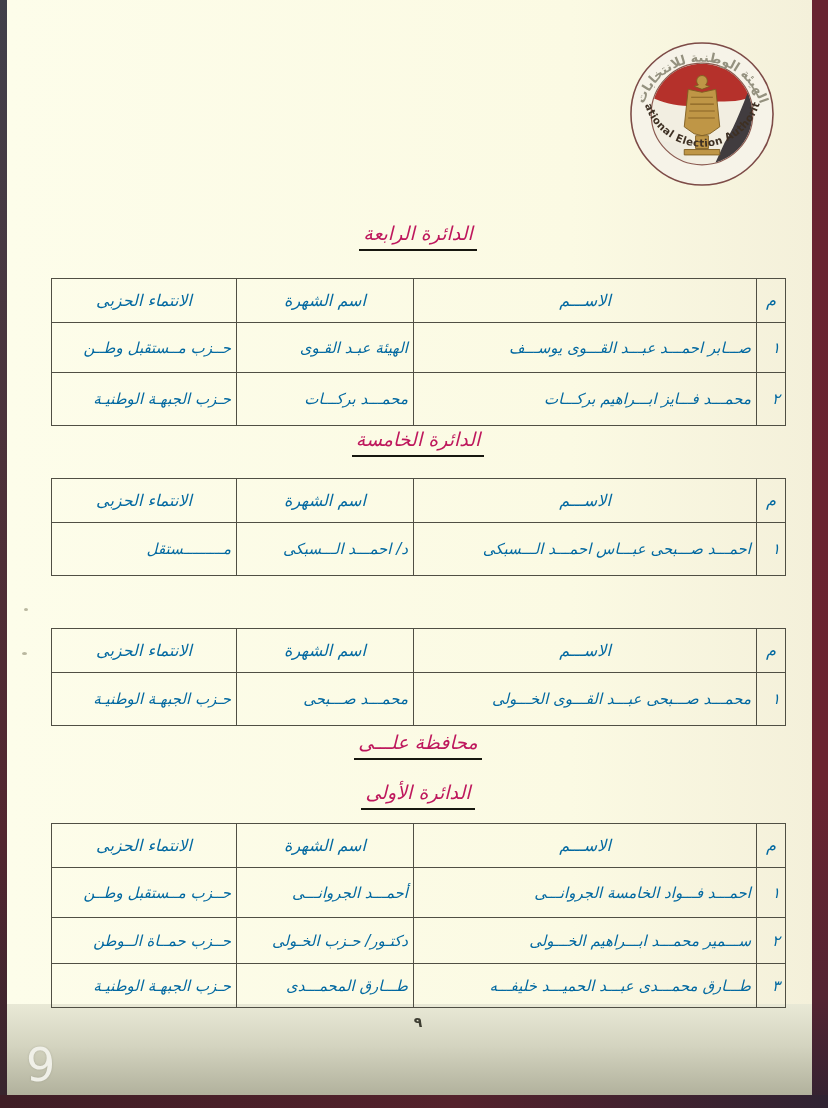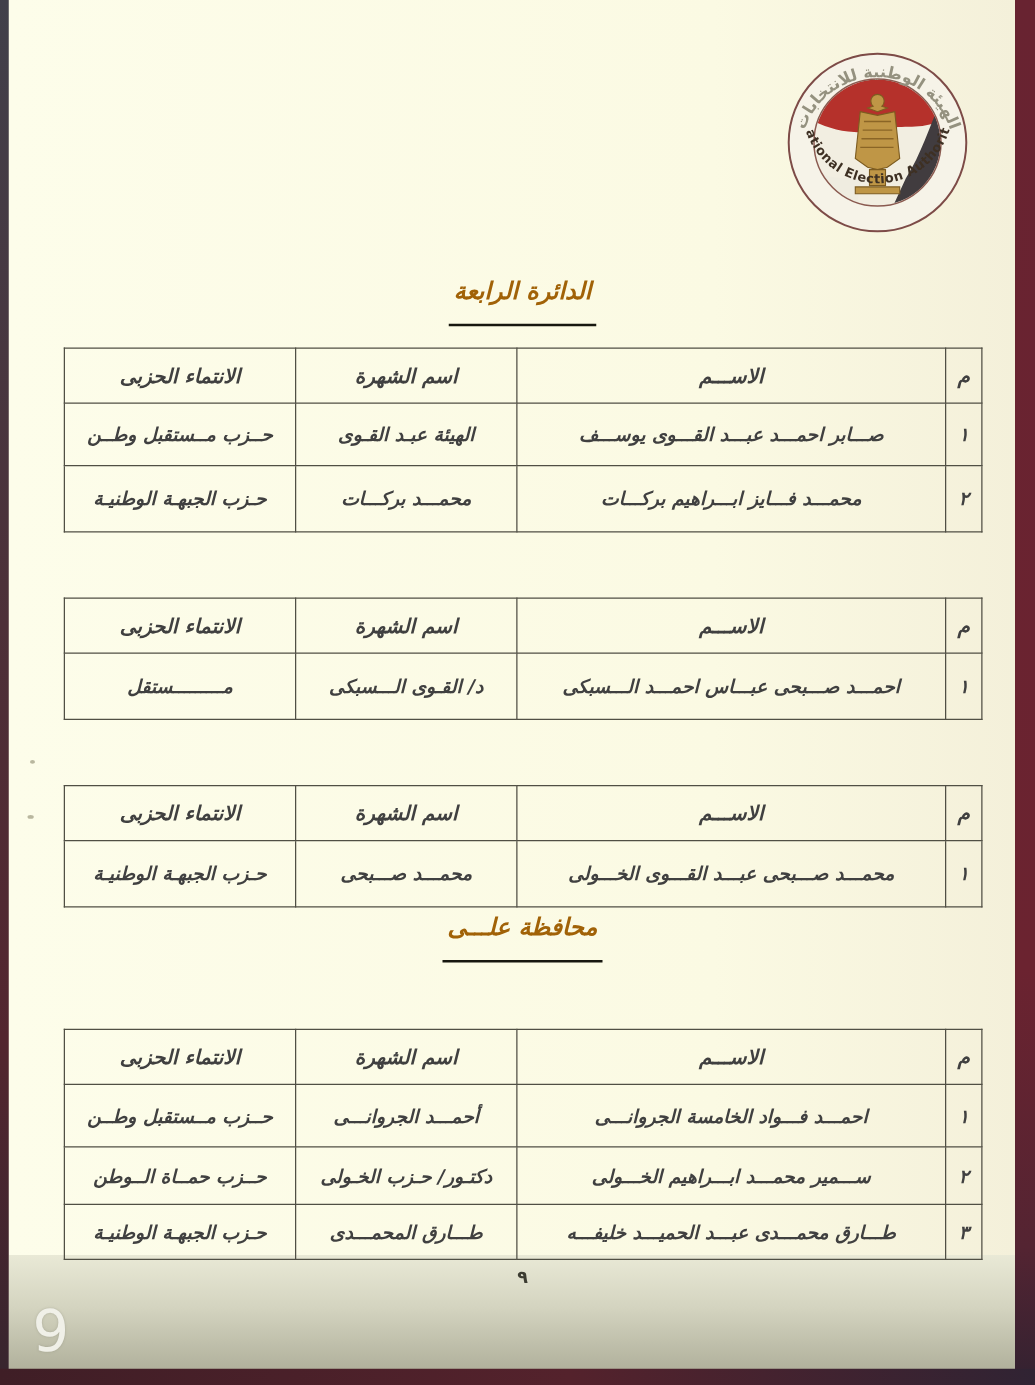--- a/index.html
+++ b/index.html
@@ -27,38 +27,38 @@
     position:absolute; left:0; top:1095px; width:828px; height:13px; z-index:7;
     background:linear-gradient(90deg,#3f1e26 0%, #54222c 55%, #302333 100%);
   }
   .bottom-shade {
     position:absolute; left:7px; top:1004px; width:805px; height:104px; z-index:1;
     background:linear-gradient(180deg,#e9e9d6 0%, #d4d4c0 40%, #a8a893 100%);
   }
   
   .heading-wrap { position:absolute; left:51px; width:734px; text-align:center; z-index:2; }
   .heading {
-    display:inline-block; font-size:19px; font-weight:bold; font-style:italic;
-    color:#a16207; border-bottom:2px solid #17170f; padding:0 4px 15px 4px;
+    display:inline-block; font-size:19px; font-weight:normal; font-style:italic;
+    color:#be185d; border-bottom:2px solid #17170f; padding:0 4px 5px 4px;
     direction:rtl;
   }
   
   table.ctable {
     position:absolute; left:51px; width:734px; z-index:2;
     border-collapse:collapse; table-layout:fixed;
     background:transparent;
   }
   table.ctable td, table.ctable th {
     border:1px solid #504f44; overflow:hidden;
-    color:#404040; font-weight:bold; direction:rtl;
+    color:#0369a1; font-weight:normal; direction:rtl;
   }
   table.ctable th {
     height:44px; font-size:16px; font-style:italic; text-align:center;
   }
-  table.ctable td { font-size:15px; font-style:italic; text-align:center; padding:0 5px; }
+  table.ctable td { font-size:15px; font-style:italic; padding:0 5px; }
   tr.rh50 td { height:50px; } tr.rh53 td { height:53px; } tr.rh46 td { height:46px; } tr.rh44 td { height:44px; }
   col.c-num { width:29px; } col.c-name { width:343px; } col.c-fam { width:177px; } col.c-party { width:185px; }
   td.cell-name { text-align:right; }
   
   .page-number-arabic {
     position:absolute; left:51px; top:1014px; width:734px; z-index:3;
     text-align:center; font-size:14px; font-weight:bold; color:#3d3d32;
   }
   .viewer-page-indicator {
     position:absolute; left:26px; top:1038px; z-index:8;
@@ -135,38 +135,41 @@
     </tr>
     <tr class="rh53">
       <td>٢</td>
       <td class="cell-name">محمـــد فـــايز ابـــراهيم بركـــات</td>
       <td>محمـــد بركـــات</td>
       <td>حـزب الجبهـة الوطنيـة</td>
     </tr>
   </tbody>
     </table>
 
+  <div class="heading-wrap" style="top:428px">
+    <span class="heading">الدائرة الخامسة</span>
+  </div>
   <table class="ctable" style="top:478px" dir="rtl">
     <colgroup>
         <col class="c-num">
         <col class="c-name">
         <col class="c-fam">
         <col class="c-party">
       </colgroup>
     <tbody>
         <tr>
       <th>م</th>
       <th>الاســـم</th>
       <th>اسم الشهرة</th>
       <th>الانتماء الحزبى</th>
     </tr>
     <tr class="rh53">
       <td>١</td>
       <td class="cell-name">احمـــد صـــبحى عبـــاس احمـــد الـــسبكى</td>
-      <td>د/ القـوى الـــسبكى</td>
+      <td>د/ احمـــد الـــسبكى</td>
       <td>مـــــــــستقل</td>
     </tr>
   </tbody>
     </table>
 
   <table class="ctable" style="top:628px" dir="rtl">
     <colgroup>
         <col class="c-num">
         <col class="c-name">
         <col class="c-fam">
@@ -183,20 +186,23 @@
       <td>١</td>
       <td class="cell-name">محمـــد صـــبحى عبـــد القـــوى الخـــولى</td>
       <td>محمـــد صـــبحى</td>
       <td>حـزب الجبهـة الوطنيـة</td>
     </tr>
   </tbody>
     </table>
 
   <div class="heading-wrap" style="top:731px">
     <span class="heading">محافظة علـــى</span>
+  </div>
+  <div class="heading-wrap" style="top:781px">
+    <span class="heading">الدائرة الأولى</span>
   </div>
   <table class="ctable" style="top:823px" dir="rtl">
     <colgroup>
         <col class="c-num">
         <col class="c-name">
         <col class="c-fam">
         <col class="c-party">
       </colgroup>
     <tbody>
         <tr>

